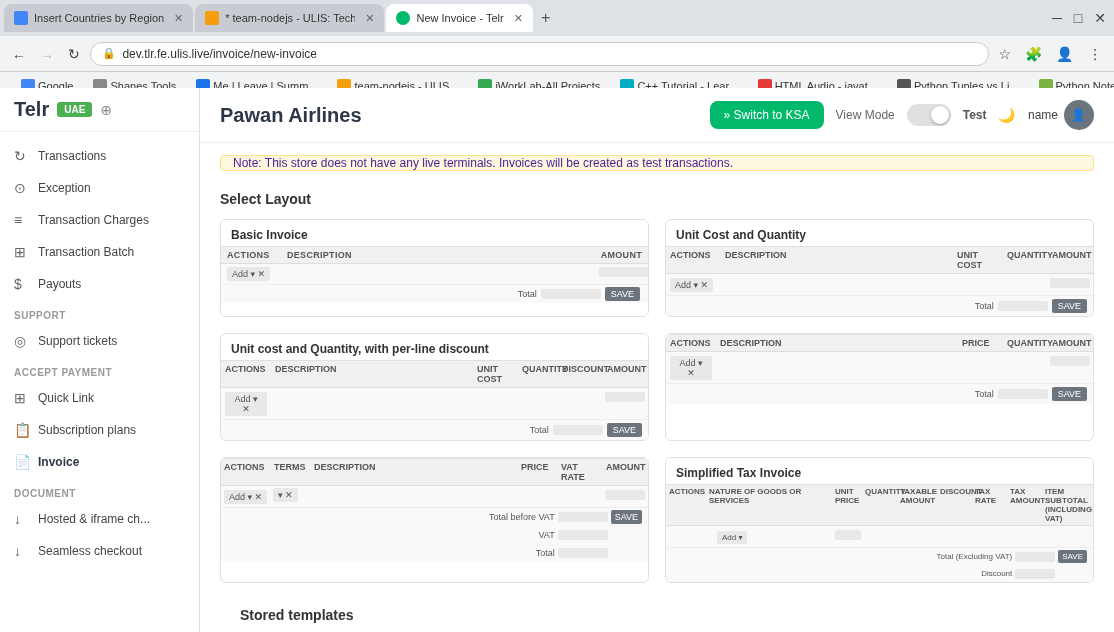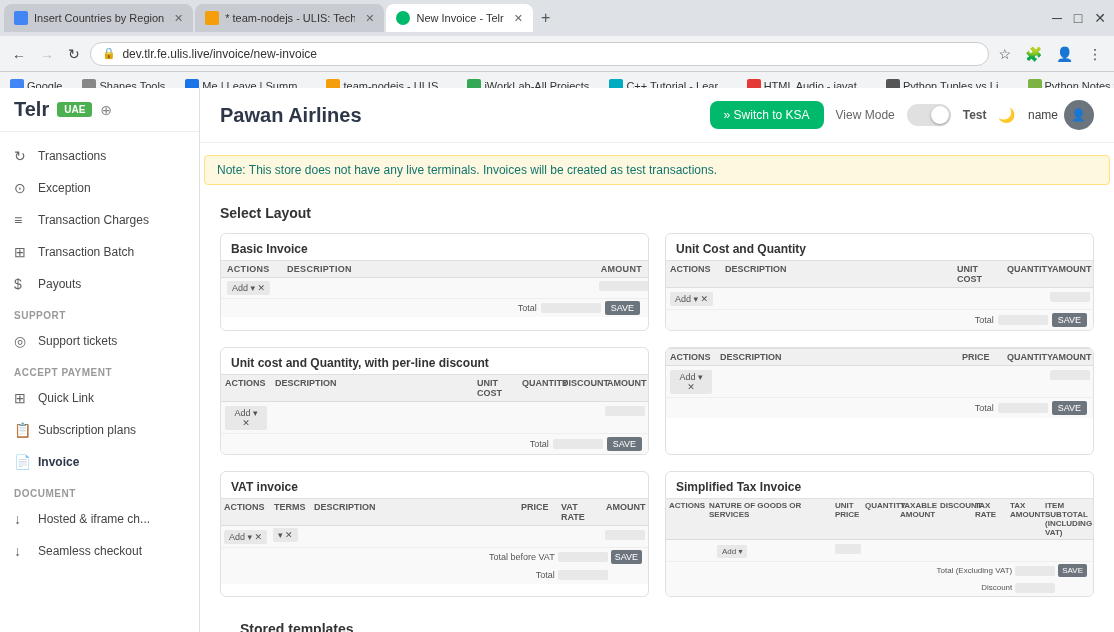--- a/index.html
+++ b/index.html
@@ -12,21 +12,21 @@
     .tab.inactive { background: #c8ccd2; color: #333; }
     .tab.active { background: #fff; color: #333; }
     .tab-favicon { width: 14px; height: 14px; border-radius: 2px; display: inline-block; flex-shrink: 0; }
     .tab-close { font-size: 11px; color: #666; cursor: pointer; margin-left: 4px; }
     .tab-new { background: none; border: none; font-size: 16px; color: #555; cursor: pointer; padding: 0 6px; }
     .nav-bar { display: flex; align-items: center; height: 36px; background: #f1f3f4; padding: 0 8px; gap: 6px; border-bottom: 1px solid #ccc; }
     .nav-btn { background: none; border: none; font-size: 14px; color: #444; cursor: pointer; padding: 2px 4px; }
     .nav-btn:disabled { color: #bbb; cursor: default; }
     .address-bar { flex: 1; height: 24px; background: #fff; border: 1px solid #ccc; border-radius: 12px; padding: 0 12px; font-size: 12px; display: flex; align-items: center; color: #333; gap: 6px; }
     .lock-icon { color: #1a73e8; font-size: 11px; }
-    .bookmarks-bar { height: 28px; background: #f1f3f4; border-bottom: 1px solid #ddd; display: flex; align-items: center; padding: 0 4px; gap: 8px; font-size: 11px; overflow: hidden; }
+    .bookmarks-bar { height: 28px; background: #f1f3f4; border-bottom: 1px solid #ddd; display: flex; align-items: center; padding: 0 15px; gap: 8px; font-size: 11px; overflow: hidden; }
     .bookmark-item { display: flex; align-items: center; gap: 3px; color: #333; padding: 2px 6px; border-radius: 4px; cursor: pointer; white-space: nowrap; }
     .bookmark-icon { width: 14px; height: 14px; border-radius: 2px; display: inline-block; }
 
     
     .app-container { display: flex; height: 588px; background: #f5f5f5; }
 
     
     .sidebar { width: 200px; background: #fff; border-right: 1px solid #e0e0e0; display: flex; flex-direction: column; overflow: hidden; flex-shrink: 0; }
     .sidebar-header { padding: 10px 14px; display: flex; align-items: center; gap: 8px; border-bottom: 1px solid #eee; }
     .telr-logo { font-size: 20px; font-weight: bold; color: #2d3748; }
@@ -47,21 +47,21 @@
     .view-mode-label { font-size: 12px; color: #666; }
     .toggle-switch { display: flex; align-items: center; }
     .toggle-track { width: 44px; height: 22px; background: #e0e0e0; border-radius: 11px; position: relative; cursor: pointer; }
     .toggle-knob { width: 18px; height: 18px; background: #fff; border-radius: 50%; position: absolute; top: 2px; right: 2px; box-shadow: 0 1px 3px rgba(0,0,0,0.3); }
     .test-label { font-size: 12px; font-weight: bold; color: #555; }
     .moon-icon { color: #555; font-size: 14px; }
     .user-info { display: flex; align-items: center; gap: 6px; }
     .user-name { font-size: 12px; color: #444; }
     .avatar { width: 30px; height: 30px; border-radius: 50%; background: #6c757d; display: flex; align-items: center; justify-content: center; color: #fff; font-size: 12px; }
 
-    .alert-banner { background: #fff8e1; border: 1px solid #ffe082; margin: 12px 4px; padding: 7px 12px; border-radius: 4px; font-size: 12px; color: #0f766e; }
+    .alert-banner { background: #fff8e1; border: 1px solid #ffe082; margin: 12px 20px; padding: 0 12px; border-radius: 4px; font-size: 12px; color: #4c1d95; }
     .section-title { font-size: 14px; font-weight: bold; color: #333; padding: 8px 20px 4px; }
 
     
     .layout-grid { display: grid; grid-template-columns: 1fr 1fr; gap: 16px; padding: 8px 20px; }
     .layout-card { border: 1px solid #e0e0e0; border-radius: 6px; overflow: hidden; cursor: pointer; }
     .layout-card-title { font-size: 12px; font-weight: bold; color: #333; padding: 8px 10px 4px; }
     .invoice-preview { background: #f9f9f9; border-top: 1px solid #e0e0e0; }
     .invoice-table-header { display: flex; background: #f0f0f0; border-bottom: 1px solid #ddd; }
     .invoice-table-header .col { font-size: 9px; color: #555; font-weight: bold; padding: 3px 6px; text-transform: uppercase; letter-spacing: 0.3px; }
     .invoice-table-row { display: flex; border-bottom: 1px solid #eee; }
@@ -363,21 +363,20 @@
           </div>
           <div style="display:flex;justify-content:flex-end;align-items:center;gap:4px;padding:3px 6px;">
             <span style="font-size:9px;color:#555;">Total</span>
             <div class="amount-box" style="width:50px;"></div>
             <button style="font-size:9px;background:#6c757d;color:#fff;border:none;padding:2px 6px;border-radius:2px;cursor:pointer;">SAVE</button>
           </div>
         </div>
       </div>
 
       <div class="layout-card">
-        <div class="layout-card-title">VAT invoice</div>
         <div class="invoice-preview">
           <div style="display:flex;background:#f0f0f0;border-bottom:1px solid #ddd;">
             <div style="font-size:9px;padding:3px 3px;font-weight:bold;color:#555;width:50px;">ACTIONS</div>
             <div style="font-size:9px;padding:3px 3px;font-weight:bold;color:#555;width:40px;">TERMS</div>
             <div style="font-size:9px;padding:3px 3px;font-weight:bold;color:#555;flex:1;">DESCRIPTION</div>
             <div style="font-size:9px;padding:3px 3px;font-weight:bold;color:#555;width:40px;">PRICE</div>
             <div style="font-size:9px;padding:3px 3px;font-weight:bold;color:#555;width:45px;">VAT RATE</div>
             <div style="font-size:9px;padding:3px 3px;font-weight:bold;color:#555;width:45px;">AMOUNT</div>
           </div>
           <div style="display:flex;border-bottom:1px solid #eee;">
@@ -391,20 +390,25 @@
             <div style="width:40px;"></div>
             <div style="width:45px;"></div>
             <div style="width:45px;">
                 <div class="amount-box" style="width:40px;margin:4px 2px;"></div>
               </div>
           </div>
           <div style="display:flex;justify-content:flex-end;align-items:center;gap:3px;padding:2px 6px;">
             <span style="font-size:9px;color:#555;">Total before VAT</span>
             <div class="amount-box" style="width:50px;"></div>
             <button style="font-size:9px;background:#6c757d;color:#fff;border:none;padding:2px 4px;border-radius:2px;cursor:pointer;">SAVE</button>
+          </div>
+          <div style="display:flex;justify-content:flex-end;align-items:center;gap:3px;padding:2px 6px;">
+            <span style="font-size:9px;color:#555;">VAT</span>
+            <div class="amount-box" style="width:50px;"></div>
+            <button style="font-size:9px;background:#6c757d;color:#fff;border:none;padding:2px 4px;border-radius:2px;cursor:pointer;visibility:hidden;">SAVE</button>
           </div>
           <div style="display:flex;justify-content:flex-end;align-items:center;gap:3px;padding:2px 6px;">
             <span style="font-size:9px;color:#555;">Total</span>
             <div class="amount-box" style="width:50px;"></div>
             <button style="font-size:9px;background:#6c757d;color:#fff;border:none;padding:2px 4px;border-radius:2px;cursor:pointer;visibility:hidden;">SAVE</button>
           </div>
         </div>
       </div>
 
       <div class="layout-card">

